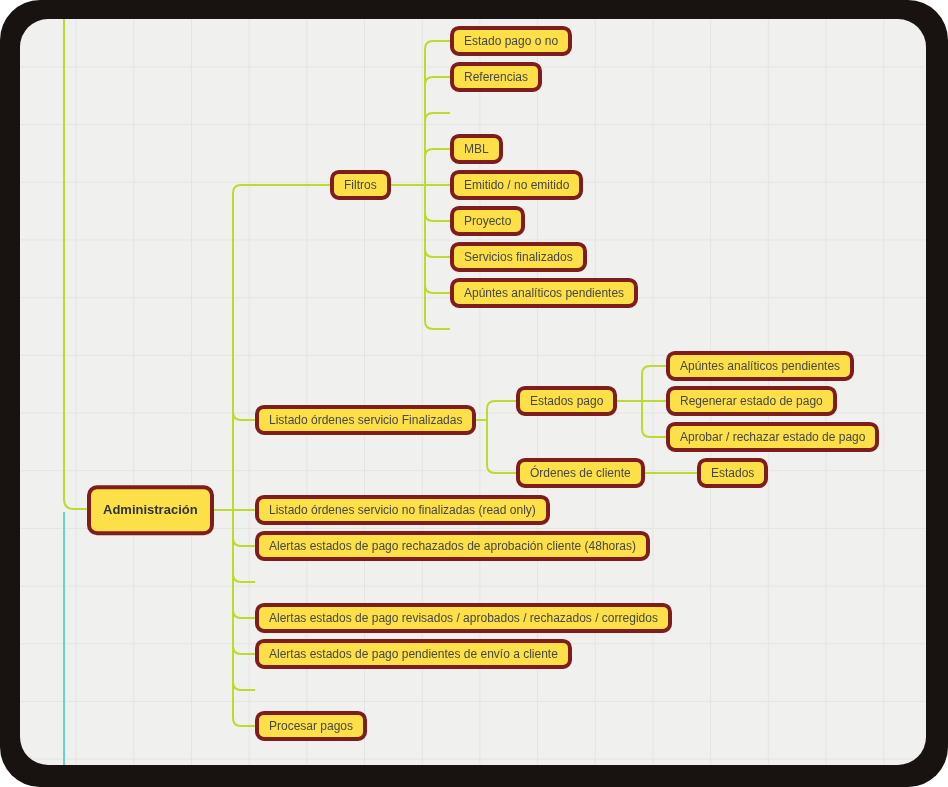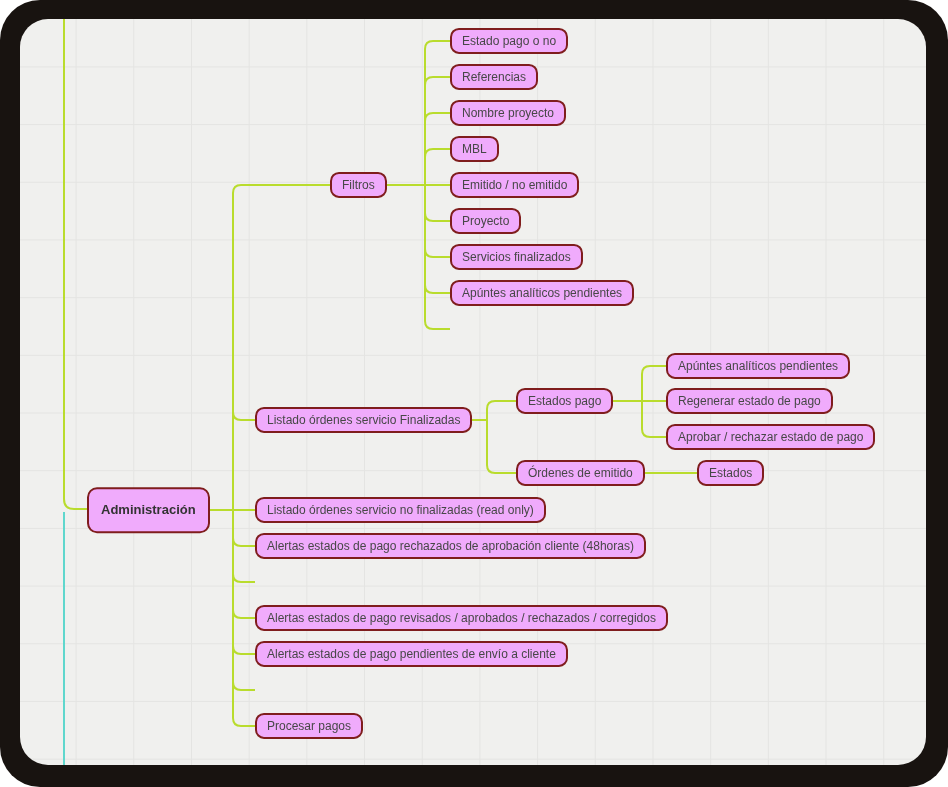--- a/index.html
+++ b/index.html
@@ -19,21 +19,21 @@
       linear-gradient(to bottom,#e4e4e2 1px,transparent 1px);
     background-size:57.7px 57.7px;
     background-position:55.6px 47.4px;
   }
   .map{
     position:absolute;inset:0;
   }
   svg.connectors{position:absolute;left:0;top:0;width:948px;height:787px;}
   .node{
     position:absolute;transform:translateY(-50%);
-    background:#f0abfc;border:2px solid #7f1d1d;border-radius:9px;
+    background:#fde047;border:4px solid #7f1d1d;border-radius:9px;
     padding:3px 10px;font-size:12px;line-height:1.35;color:#474747;
     white-space:nowrap;box-sizing:border-box;
   }
   .node.root{
     font-weight:bold;font-size:13px;padding:12px 12px;color:#333333;
     border-radius:10px;
   }
 </style>
 </head>
 <body>
@@ -83,33 +83,32 @@
     <path d="M642,429 Q642,437 650,437 H666" stroke="#b9dc2d" stroke-width="2"></path>
 
     <path d="M615,473 H697" stroke="#b9dc2d" stroke-width="2"></path>
   </svg>
 
   <div class="node root" style="left:87px;top:510px">Administración</div>
 
   <div class="node" style="left:330px;top:185px">Filtros</div>
   <div class="node" style="left:450px;top:41px">Estado pago o no</div>
   <div class="node" style="left:450px;top:77px">Referencias</div>
-  <div class="node" style="left:450px;top:113px">Nombre proyecto</div>
   <div class="node" style="left:450px;top:149px">MBL</div>
   <div class="node" style="left:450px;top:185px">Emitido / no emitido</div>
   <div class="node" style="left:450px;top:221px">Proyecto</div>
   <div class="node" style="left:450px;top:257px">Servicios finalizados</div>
   <div class="node" style="left:450px;top:293px">Apúntes analíticos pendientes</div>
 
   <div class="node" style="left:255px;top:420px">Listado órdenes servicio Finalizadas</div>
   <div class="node" style="left:516px;top:401px">Estados pago</div>
   <div class="node" style="left:666px;top:366px">Apúntes analíticos pendientes</div>
   <div class="node" style="left:666px;top:401px">Regenerar estado de pago</div>
   <div class="node" style="left:666px;top:437px">Aprobar / rechazar estado de pago</div>
-  <div class="node" style="left:516px;top:473px">Órdenes de emitido</div>
+  <div class="node" style="left:516px;top:473px">Órdenes de cliente</div>
   <div class="node" style="left:697px;top:473px">Estados</div>
 
   <div class="node" style="left:255px;top:510px">Listado órdenes servicio no finalizadas (read only)</div>
   <div class="node" style="left:255px;top:546px">Alertas estados de pago rechazados de aprobación cliente (48horas)</div>
   <div class="node" style="left:255px;top:618px">Alertas estados de pago revisados / aprobados / rechazados / corregidos</div>
   <div class="node" style="left:255px;top:654px">Alertas estados de pago pendientes de envío a cliente</div>
   <div class="node" style="left:255px;top:726px">Procesar pagos</div>
 
 </div>
 

